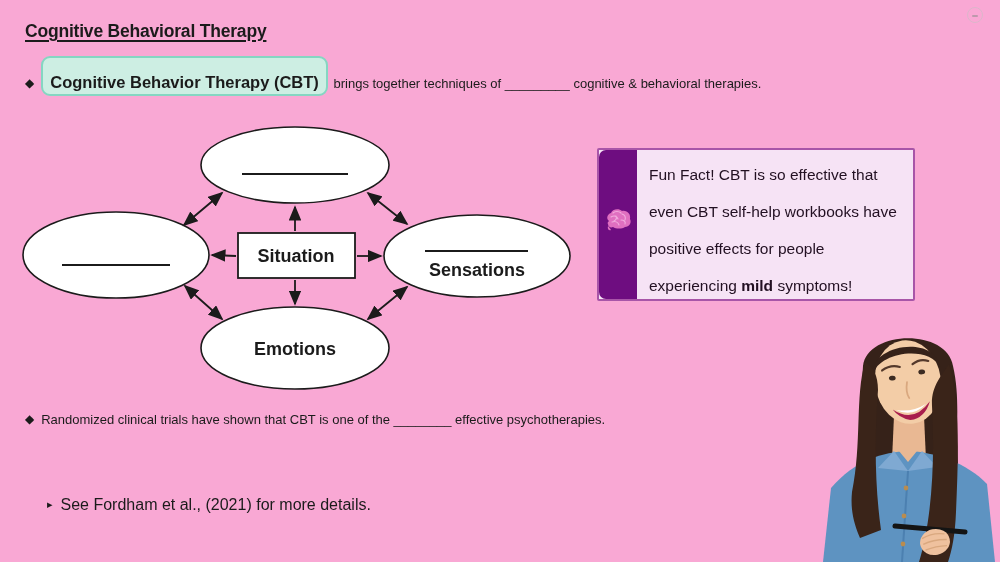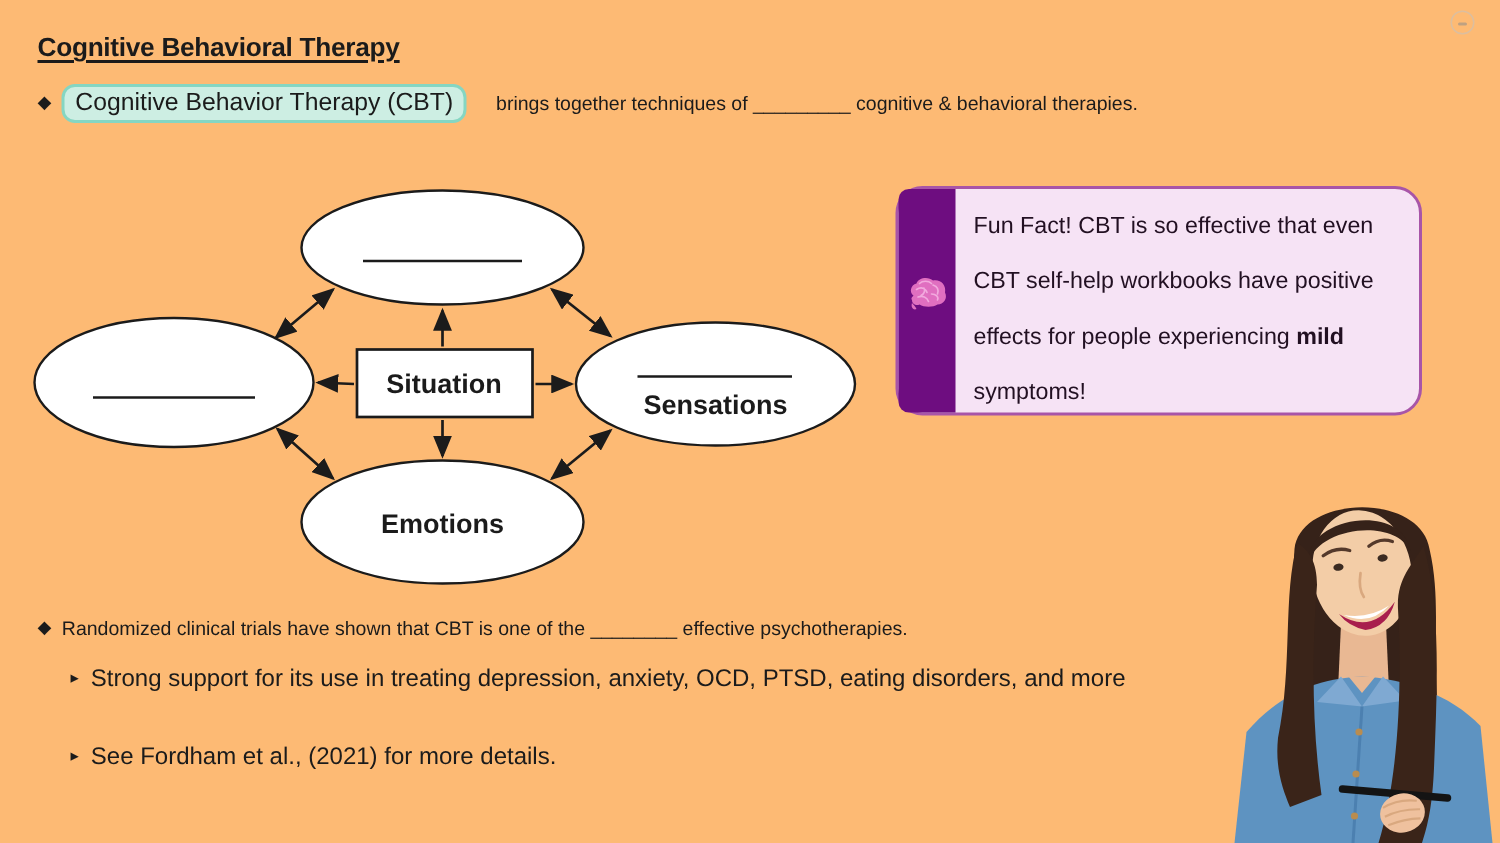--- a/index.html
+++ b/index.html
@@ -1,19 +1,19 @@
 <!DOCTYPE html>
 <html><head>
 <meta charset="utf-8">
 <style>
   * { margin:0; padding:0; box-sizing:border-box; }
   html,body { background:#e9e9e9; }
   .stage {
     position:relative; width:1000px; height:562px;
-    background:#fdba74; overflow:hidden;
+    background:#f9a8d4; overflow:hidden;
     font-family:"Liberation Sans", sans-serif;
     color:#1b1b1b;
   }
   
   .corner-icon {
     position:absolute; left:967px; top:7px; width:16px; height:16px;
     border:1.5px solid #c2c2c2; border-radius:50%;
     opacity:.55; cursor:pointer;
   }
   .corner-icon::after {
@@ -27,39 +27,39 @@
     text-decoration:underline; text-decoration-thickness:2px; text-underline-offset:3px;
   }
   
   .bullet { position:absolute; left:25px; font-size:16.5px; white-space:nowrap; }
   .bullet .diamond { font-size:12px; vertical-align:1px; margin-right:7px; }
   .b1 { top:56px; }
   .b2 { top:95px; }
   .b3 { top:409px; }
   .chip {
     display:inline-block; background:#cdeee3; border:2px solid #85d6c2;
-    border-radius:9px; padding:1px 7px 2px 7px; font-weight:normal;
-    margin-right:16px;
+    border-radius:9px; padding:15px 7px 2px 7px; font-weight:bold;
+    margin-right:2px;
   }
   .b1-rest, .b3 span.txt, .b2 span.txt { font-size:13px; }
   .sub-bullet { position:absolute; left:47px; font-size:16px; white-space:nowrap; }
   .sub1 { top:444px; }
   .sub2 { top:480px;margin-top:16px; }
   .sub-bullet .tri { font-size:11px; vertical-align:2px; margin-right:8px; }
   
   .diagram { position:absolute; left:22px; top:118px; }
   .diagram text {
     font-family:"Liberation Sans", sans-serif;
     font-weight:bold; font-size:18px; fill:#1b1b1b;
     text-anchor:middle;
   }
   
   .funfact {
-    position:absolute; left:597px; top:124px; width:351px; height:153px;
-    background:#f6e3f5; border:2.5px solid #a855a8; border-radius:18px;
+    position:absolute; left:597px; top:148px; width:318px; height:153px;
+    background:#f6e3f5; border:2.5px solid #a855a8; border-radius:2px;
   }
   .funfact .band {
     position:absolute; left:0; top:0; bottom:0; width:38px;
     background:#6e0d80; border-radius:7px 0 0 7px;
   }
   .funfact .band svg { position:absolute; left:4px; top:57px; }
   .funfact .fact-text {
     position:absolute; left:50px; top:6px; right:10px;
     font-size:15.5px; line-height:37px; color:#221022;
   }
@@ -119,23 +119,20 @@
         <path d="M5,19 C4,22 6,24 8,23 C7,21 6,20 5,19 Z" fill="#e06fc0"></path>
         <path d="M10,6 C12,4 16,4 18,6 M8,10 C11,8 14,9 15,12 M19,7 C22,8 23,10 22,13 M9,15 C12,14 15,15 16,18 M18,13 C21,13 23,15 22,17 M13,9 C14,11 13,13 11,14" stroke="#f2aade" stroke-width="1.1" fill="none" stroke-linecap="round"></path>
       </svg>
     </div>
     <p class="fact-text"><span>Fun Fact! CBT is so effective that even CBT self-help workbooks have positive effects for people experiencing </span><b>mild</b><span> symptoms!</span></p>
   </div>
 
   <div class="bullet b3">
     <span class="diamond">◆</span><span class="txt">Randomized clinical trials have shown that CBT is one of the ________ effective psychotherapies.</span>
   </div>
-  <div class="sub-bullet sub1">
-    <span class="tri">▸</span><span>Strong support for its use in treating depression, anxiety, OCD, PTSD, eating disorders, and more</span>
-  </div>
   <div class="sub-bullet sub2">
     <span class="tri">▸</span><span>See Fordham et al., (2021) for more details.</span>
   </div>
 
   <svg class="presenter" width="185" height="242" viewBox="0 0 185 242">
 
     <path d="M48,46 C52,10 132,8 138,46 C144,72 142,96 142,122 L147,242 L52,242 L50,122 C50,92 46,70 48,46 Z" fill="#362219"></path>
 
     <path d="M79,96 L109,96 L111,140 L77,140 Z" fill="#e9b893"></path>
 

